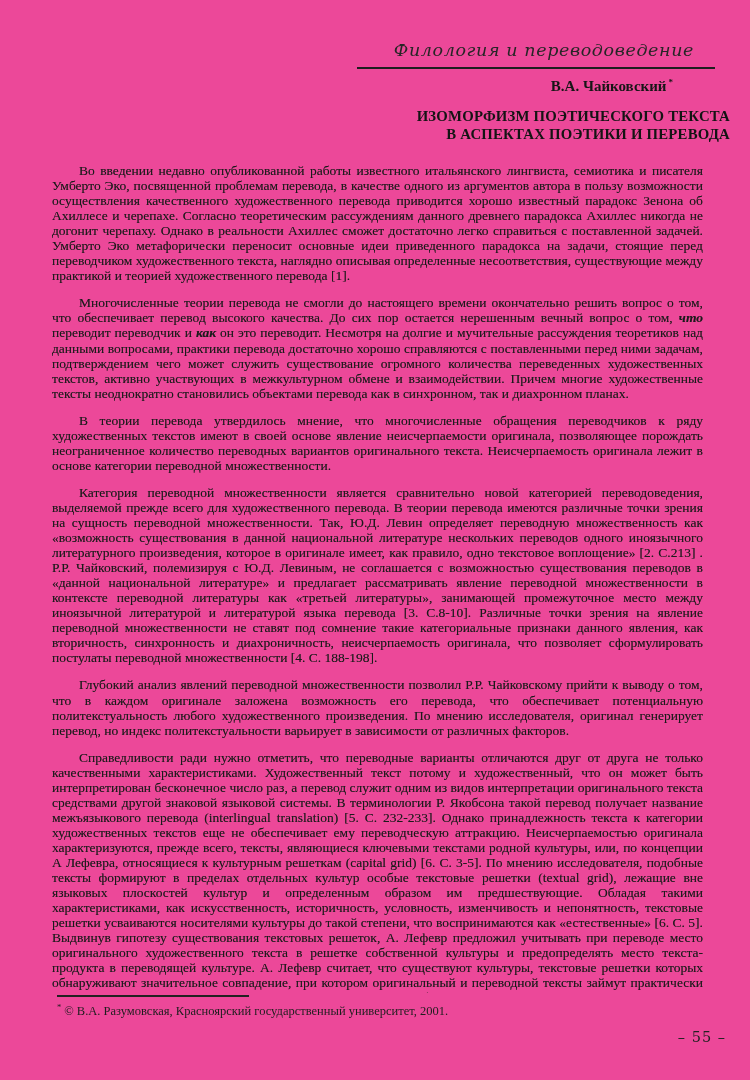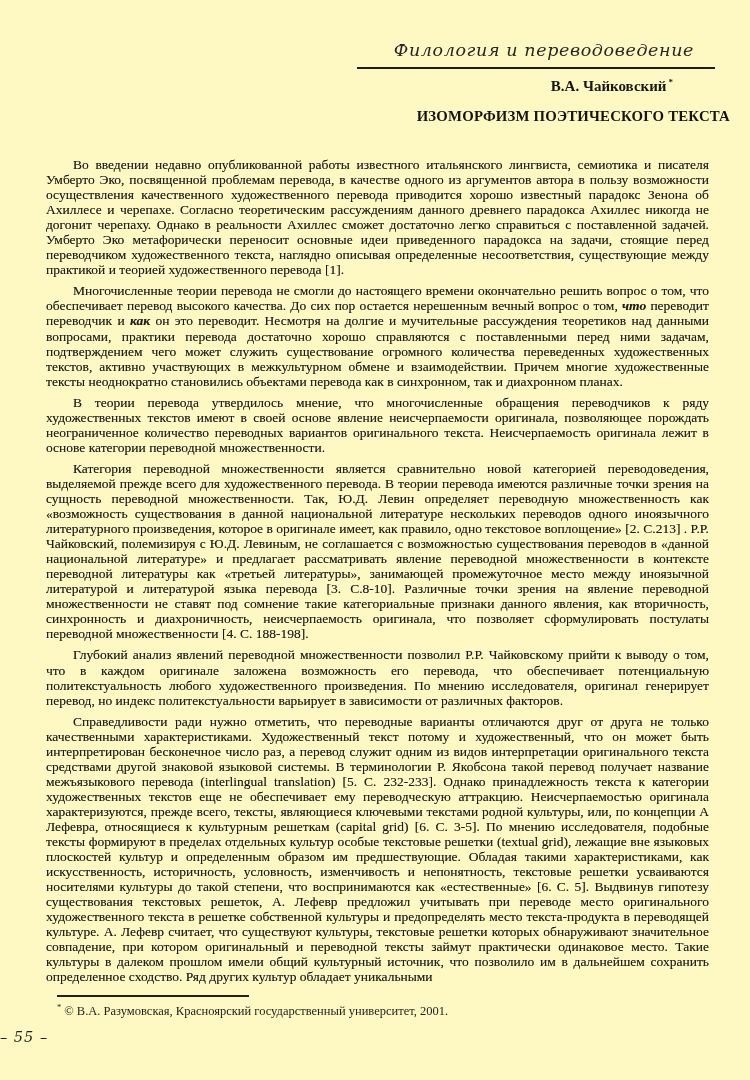--- a/index.html
+++ b/index.html
@@ -4,21 +4,21 @@
 <style>
   html, body {
     margin: 0;
     padding: 0;
     background: #ffffff;
   }
   .page {
     position: relative;
     width: 750px;
     height: 1080px;
-    background: #fef9c3;
+    background: #ec4899;
     overflow: hidden;
     font-family: "Liberation Serif", serif;
     color: #1d1d1d;
   }
   .journal-header {
     position: absolute;
     top: 40px;
     right: 56px;
     font-family: "DejaVu Serif", serif;
     font-style: italic;
@@ -68,21 +68,21 @@
     width: 675px;
     height: 842px;
     overflow: hidden;
     font-size: 13.5px;
     line-height: 15.05px;
     text-align: justify;
     color: #1b1b1b;
     text-shadow: 0 0 0.4px rgba(20,20,20,0.45);
   }
   .article-body p {
-    margin: 6px;
+    margin: 12px;
     padding: 0;
     text-indent: 27px;
   }
   .footnote-rule {
     position: absolute;
     top: 995px;
     left: 57px;
     width: 192px;
     height: 0;
     border-top: 2px solid #212121;
@@ -98,43 +98,43 @@
   .footnote sup {
     font-size: 8.5px;
     line-height: 0;
     margin-right: 3px;
   }
   .page-number {
     position: absolute;
     top: 1029px;
     left: 0;
     width: 726px;
-    text-align: left;
+    text-align: right;
     font-family: "DejaVu Serif", serif;
-    font-style: italic;
     font-size: 14.5px;
     letter-spacing: 1px;
     color: #222222;
   }
 </style>
 </head>
 <body>
 
 <div class="page">
 
   <div class="journal-header">Филология и переводоведение</div>
 
   <div class="header-rule"></div>
 
   <div class="author-line">
     <span>В.А. Чайковский</span><sup>*</sup>
   </div>
 
   <div class="article-title">
     <div>ИЗОМОРФИЗМ ПОЭТИЧЕСКОГО ТЕКСТА</div>
+    <div>В АСПЕКТАХ ПОЭТИКИ И ПЕРЕВОДА</div>
   </div>
 
   <div class="article-body">
       <p>Во введении недавно опубликованной работы известного итальянского лингвиста, семиотика и писателя Умберто Эко, посвященной проблемам перевода, в качестве одного из аргументов автора в пользу возможности осуществления качественного художественного перевода приводится хорошо известный парадокс Зенона об Ахиллесе и черепахе. Согласно теоретическим рассуждениям данного древнего парадокса Ахиллес никогда не догонит черепаху. Однако в реальности Ахиллес сможет достаточно легко справиться с поставленной задачей. Умберто Эко метафорически переносит основные идеи приведенного парадокса на задачи, стоящие перед переводчиком художественного текста, наглядно описывая определенные несоответствия, существующие между практикой и теорией художественного перевода [1].</p>
       <p>Многочисленные теории перевода не смогли до настоящего времени окончательно решить вопрос о том, что обеспечивает перевод высокого качества. До сих пор остается нерешенным вечный вопрос о том, <b><i>что</i></b> переводит переводчик и <b><i>как</i></b> он это переводит. Несмотря на долгие и мучительные рассуждения теоретиков над данными вопросами, практики перевода достаточно хорошо справляются с поставленными перед ними задачам, подтверждением чего может служить существование огромного количества переведенных художественных текстов, активно участвующих в межкультурном обмене и взаимодействии. Причем многие художественные тексты неоднократно становились объектами перевода как в синхронном, так и диахронном планах.</p>
       <p>В теории перевода утвердилось мнение, что многочисленные обращения переводчиков к ряду художественных текстов имеют в своей основе явление неисчерпаемости оригинала, позволяющее порождать неограниченное количество переводных вариантов оригинального текста. Неисчерпаемость оригинала лежит в основе категории переводной множественности.</p>
       <p>Категория переводной множественности является сравнительно новой категорией переводоведения, выделяемой прежде всего для художественного перевода. В теории перевода имеются различные точки зрения на сущность переводной множественности. Так, Ю.Д. Левин определяет переводную множественность как «возможность существования в данной национальной литературе нескольких переводов одного иноязычного литературного произведения, которое в оригинале имеет, как правило, одно текстовое воплощение» [2. С.213] . Р.Р. Чайковский, полемизируя с Ю.Д. Левиным, не соглашается с возможностью существования переводов в «данной национальной литературе» и предлагает рассматривать явление переводной множественности в контексте переводной литературы как «третьей литературы», занимающей промежуточное место между иноязычной литературой и литературой языка перевода [3. С.8-10]. Различные точки зрения на явление переводной множественности не ставят под сомнение такие категориальные признаки данного явления, как вторичность, синхронность и диахроничность, неисчерпаемость оригинала, что позволяет сформулировать постулаты переводной множественности [4. С. 188-198].</p>
       <p>Глубокий анализ явлений переводной множественности позволил Р.Р. Чайковскому прийти к выводу о том, что в каждом оригинале заложена возможность его перевода, что обеспечивает потенциальную политекстуальность любого художественного произведения. По мнению исследователя, оригинал генерирует перевод, но индекс политекстуальности варьирует в зависимости от различных факторов.</p>
       <p>Справедливости ради нужно отметить, что переводные варианты отличаются друг от друга не только качественными характеристиками. Художественный текст потому и художественный, что он может быть интерпретирован бесконечное число раз, а перевод служит одним из видов интерпретации оригинального текста средствами другой знаковой языковой системы. В терминологии Р. Якобсона такой перевод получает название межъязыкового перевода (interlingual translation) [5. С. 232-233]. Однако принадлежность текста к категории художественных текстов еще не обеспечивает ему переводческую аттракцию. Неисчерпаемостью оригинала характеризуются, прежде всего, тексты, являющиеся ключевыми текстами родной культуры, или, по концепции А Лефевра, относящиеся к культурным решеткам (capital grid) [6. С. 3-5]. По мнению исследователя, подобные тексты формируют в пределах отдельных культур особые текстовые решетки (textual grid), лежащие вне языковых плоскостей культур и определенным образом им предшествующие. Обладая такими характеристиками, как искусственность, историчность, условность, изменчивость и непонятность, текстовые решетки усваиваются носителями культуры до такой степени, что воспринимаются как «естественные» [6. С. 5]. Выдвинув гипотезу существования текстовых решеток, А. Лефевр предложил учитывать при переводе место оригинального художественного текста в решетке собственной культуры и предопределять место текста-продукта в переводящей культуре. А. Лефевр считает, что существуют культуры, текстовые решетки которых обнаруживают значительное совпадение, при котором оригинальный и переводной тексты займут практически одинаковое место. Такие культуры в далеком прошлом имели общий культурный источник, что позволило им в дальнейшем сохранить определенное сходство. Ряд других культур обладает уникальными</p>
     </div>

